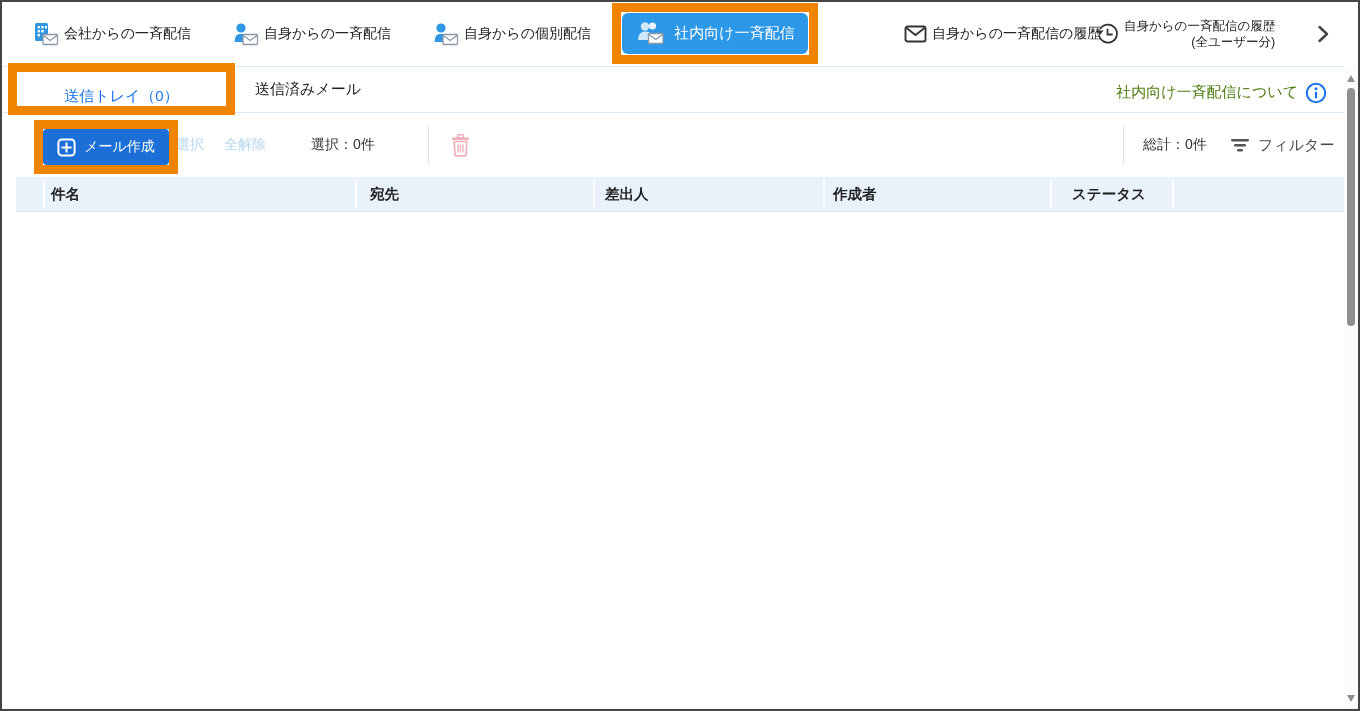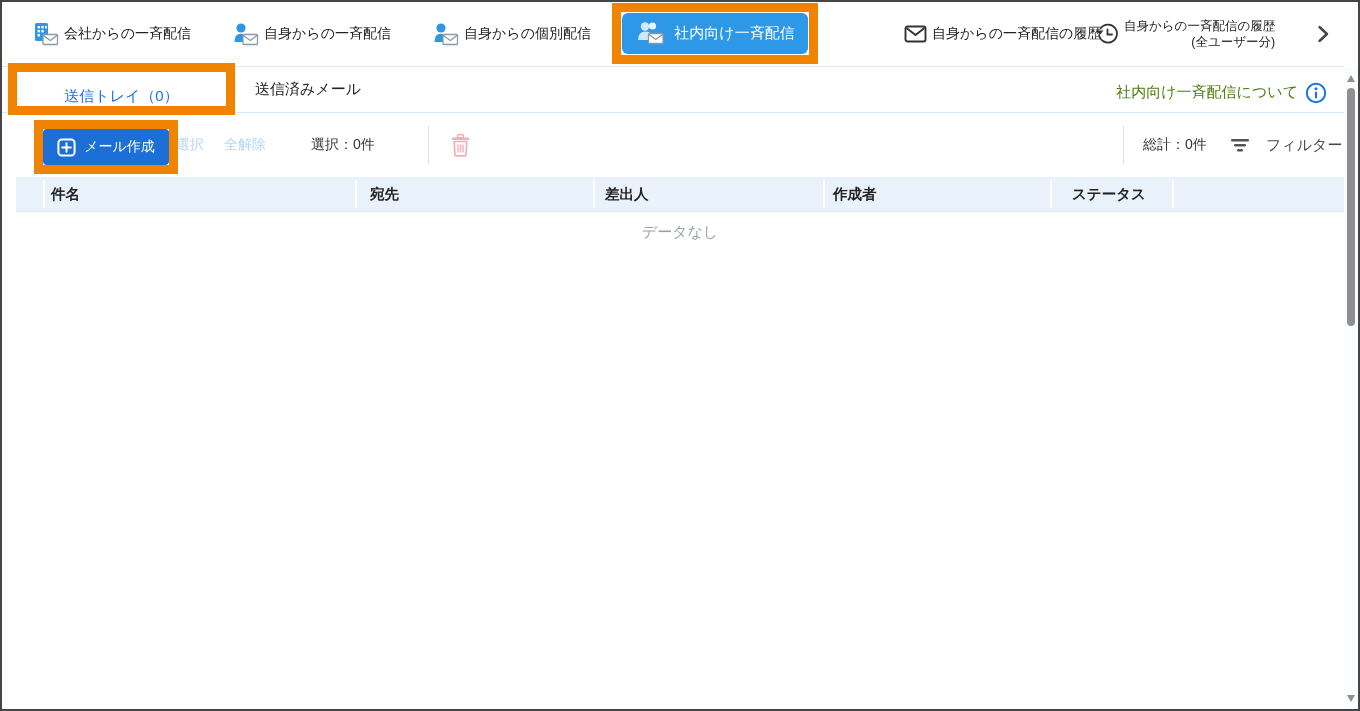--- a/index.html
+++ b/index.html
@@ -54,21 +54,21 @@
     border:9px solid #F08300; background:#fff; z-index:5;margin-left:24px;
   }
   .compose-btn {
     width:100%; height:100%; background:#1B6FD6; border-radius:4px;
     display:flex; align-items:center; justify-content:center; gap:8px;
     color:#fff; font-size:14px; cursor:pointer;
   }
   .t-disabled { color:#B5D6F0; font-size:14px; cursor:default; }
   .t-dark { color:#333; font-size:14px; }
   .v-div { position:absolute; top:124px; width:1px; height:38px; background:#E0E0E0; }
-  .filter-grp { gap:16px; color:#4a4a4a; font-size:15px; cursor:pointer; }
+  .filter-grp { gap:8px; color:#4a4a4a; font-size:15px; cursor:pointer; }
   
   .thead {
     position:absolute; left:14px; top:175px; width:1328px; height:35px;
     background:#E9F2FB; border-bottom:1px solid #DBE9F6;
   }
   .th { position:absolute; top:0; height:34px; line-height:34px; font-size:14.5px; color:#222;font-weight:bold; }
   .th-sep { position:absolute; top:3px; width:2px; height:28px; background:#FBFDFF; }
   .empty-msg {
     position:absolute; left:14px; top:221px; width:1328px;
     text-align:center; font-size:15px; color:#9AA1A9;
@@ -254,21 +254,20 @@
     <div class="th-sep" style="left:807px"></div>
     <div class="th-sep" style="left:1034px"></div>
     <div class="th-sep" style="left:1156px"></div>
     <div class="th" style="left:35px">件名</div>
     <div class="th" style="left:354px">宛先</div>
     <div class="th" style="left:589px">差出人</div>
     <div class="th" style="left:817px">作成者</div>
     <div class="th" style="left:1056px">ステータス</div>
   </div>
 
-  <div class="empty-msg">データなし</div>
 
   <div class="scrollbar">
     <div class="sb-up"></div>
     <div class="sb-thumb"></div>
     <div class="sb-down"></div>
   </div>
 
 </div>
 
 </body></html>

